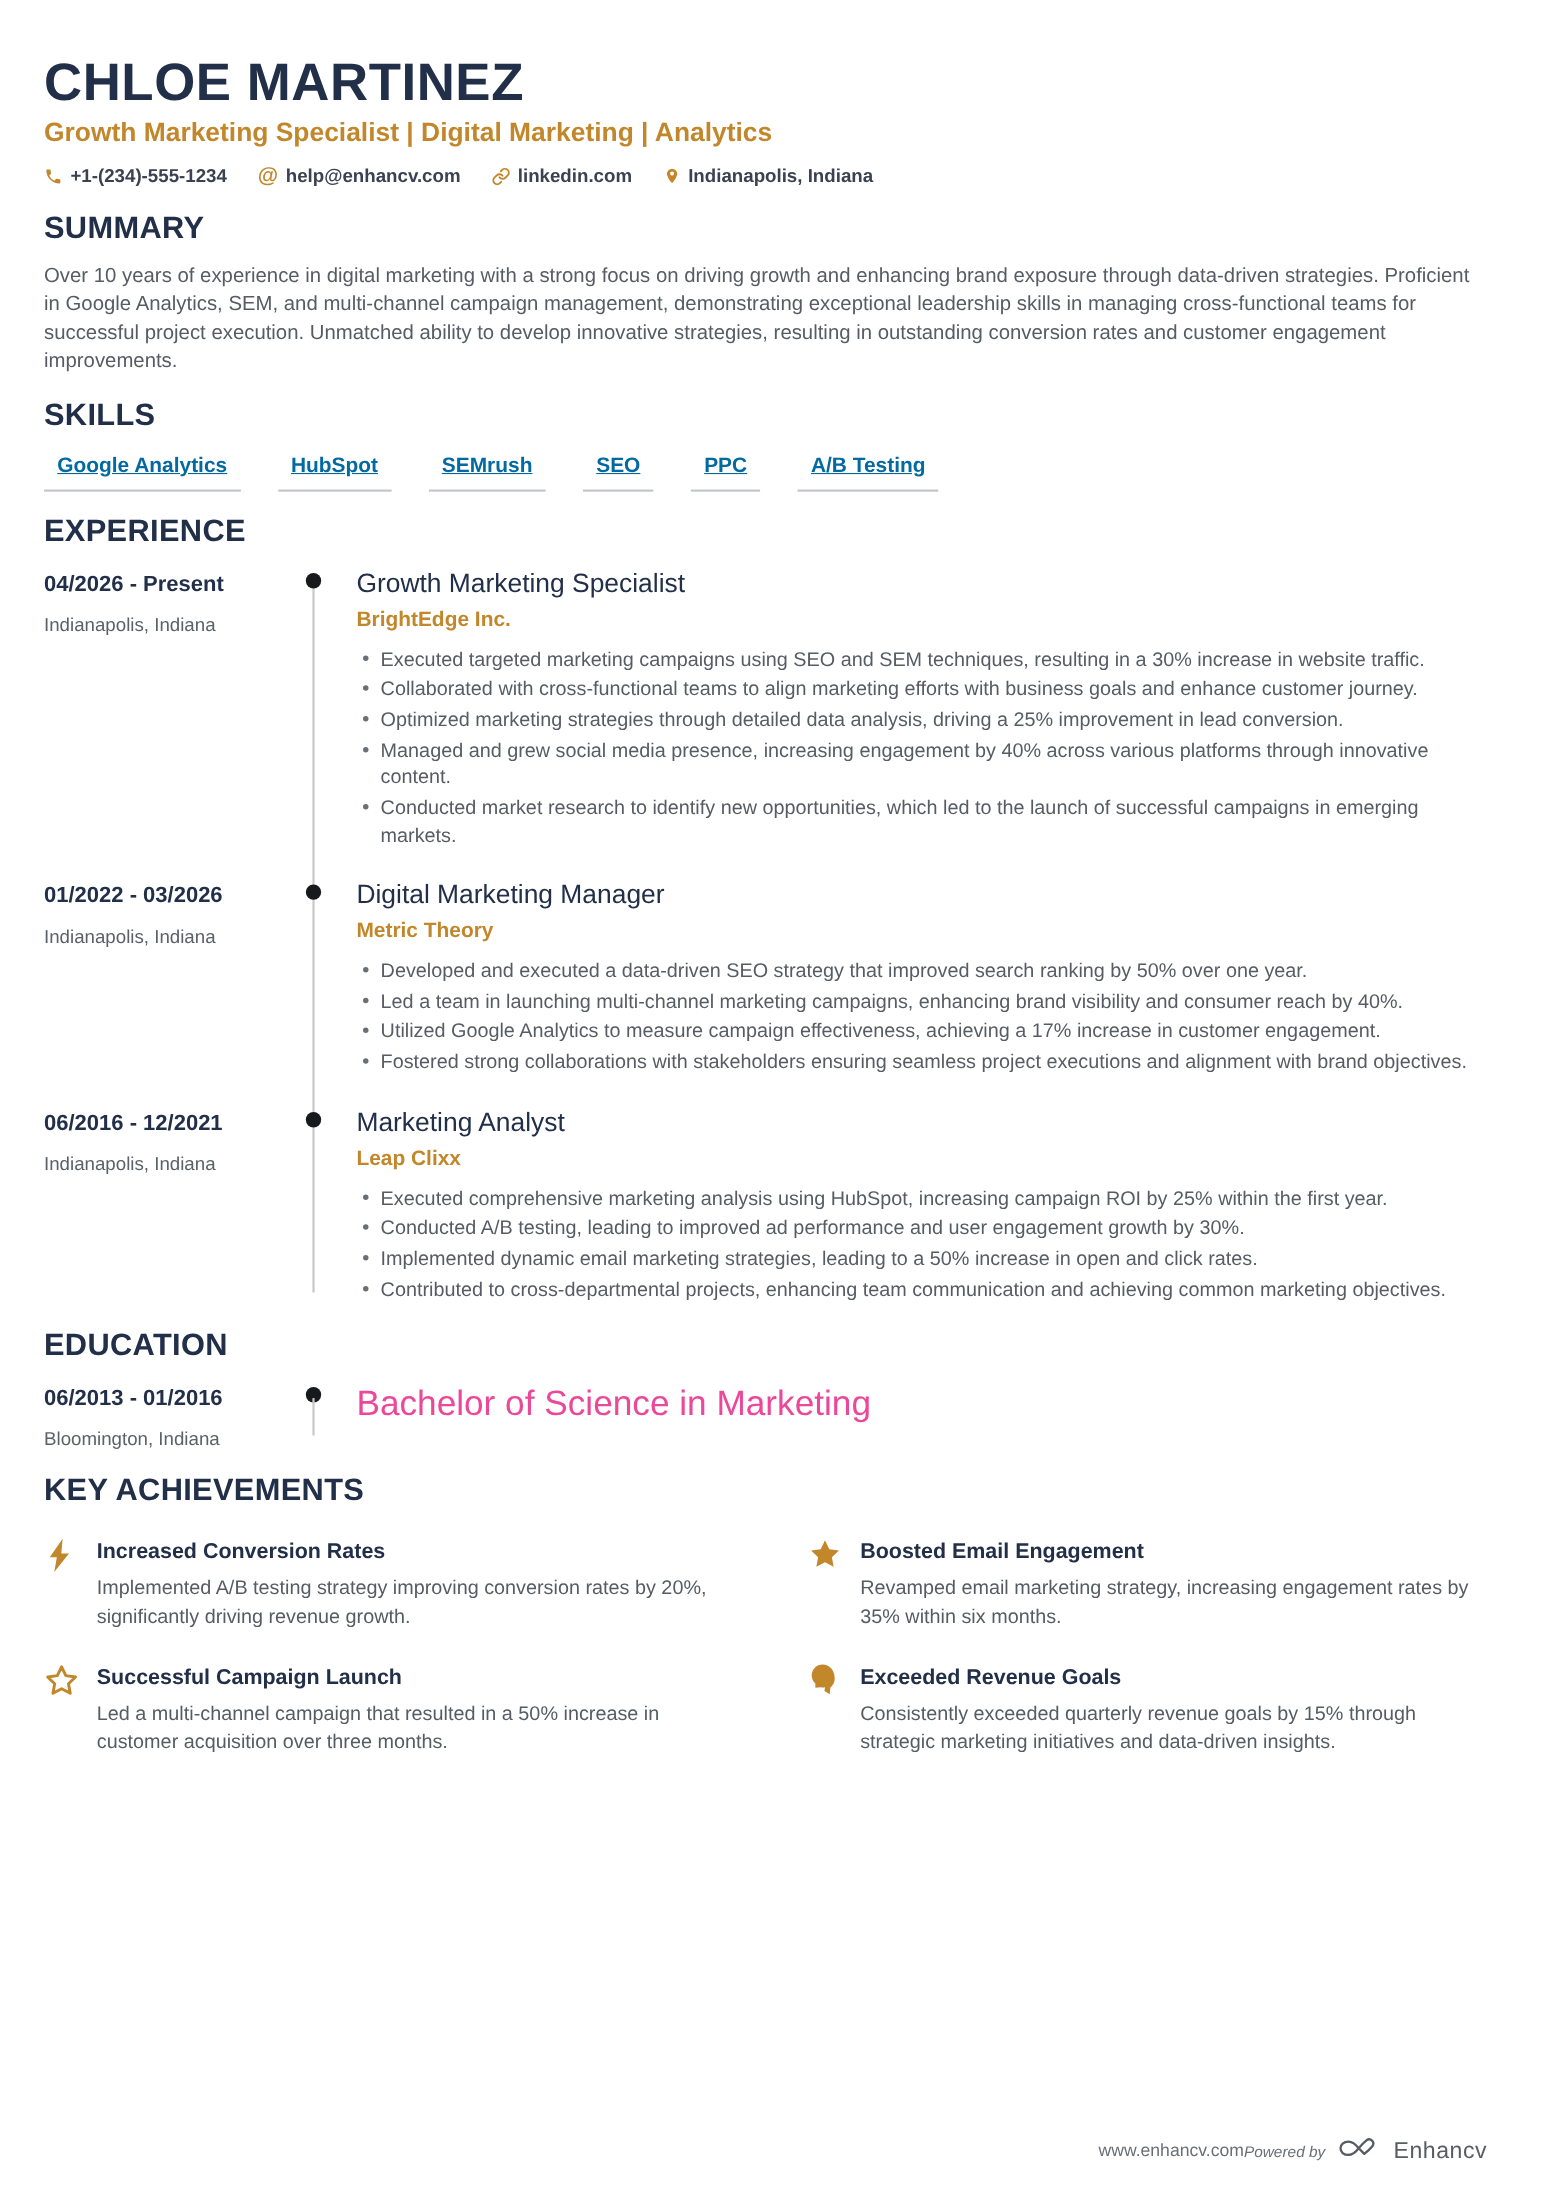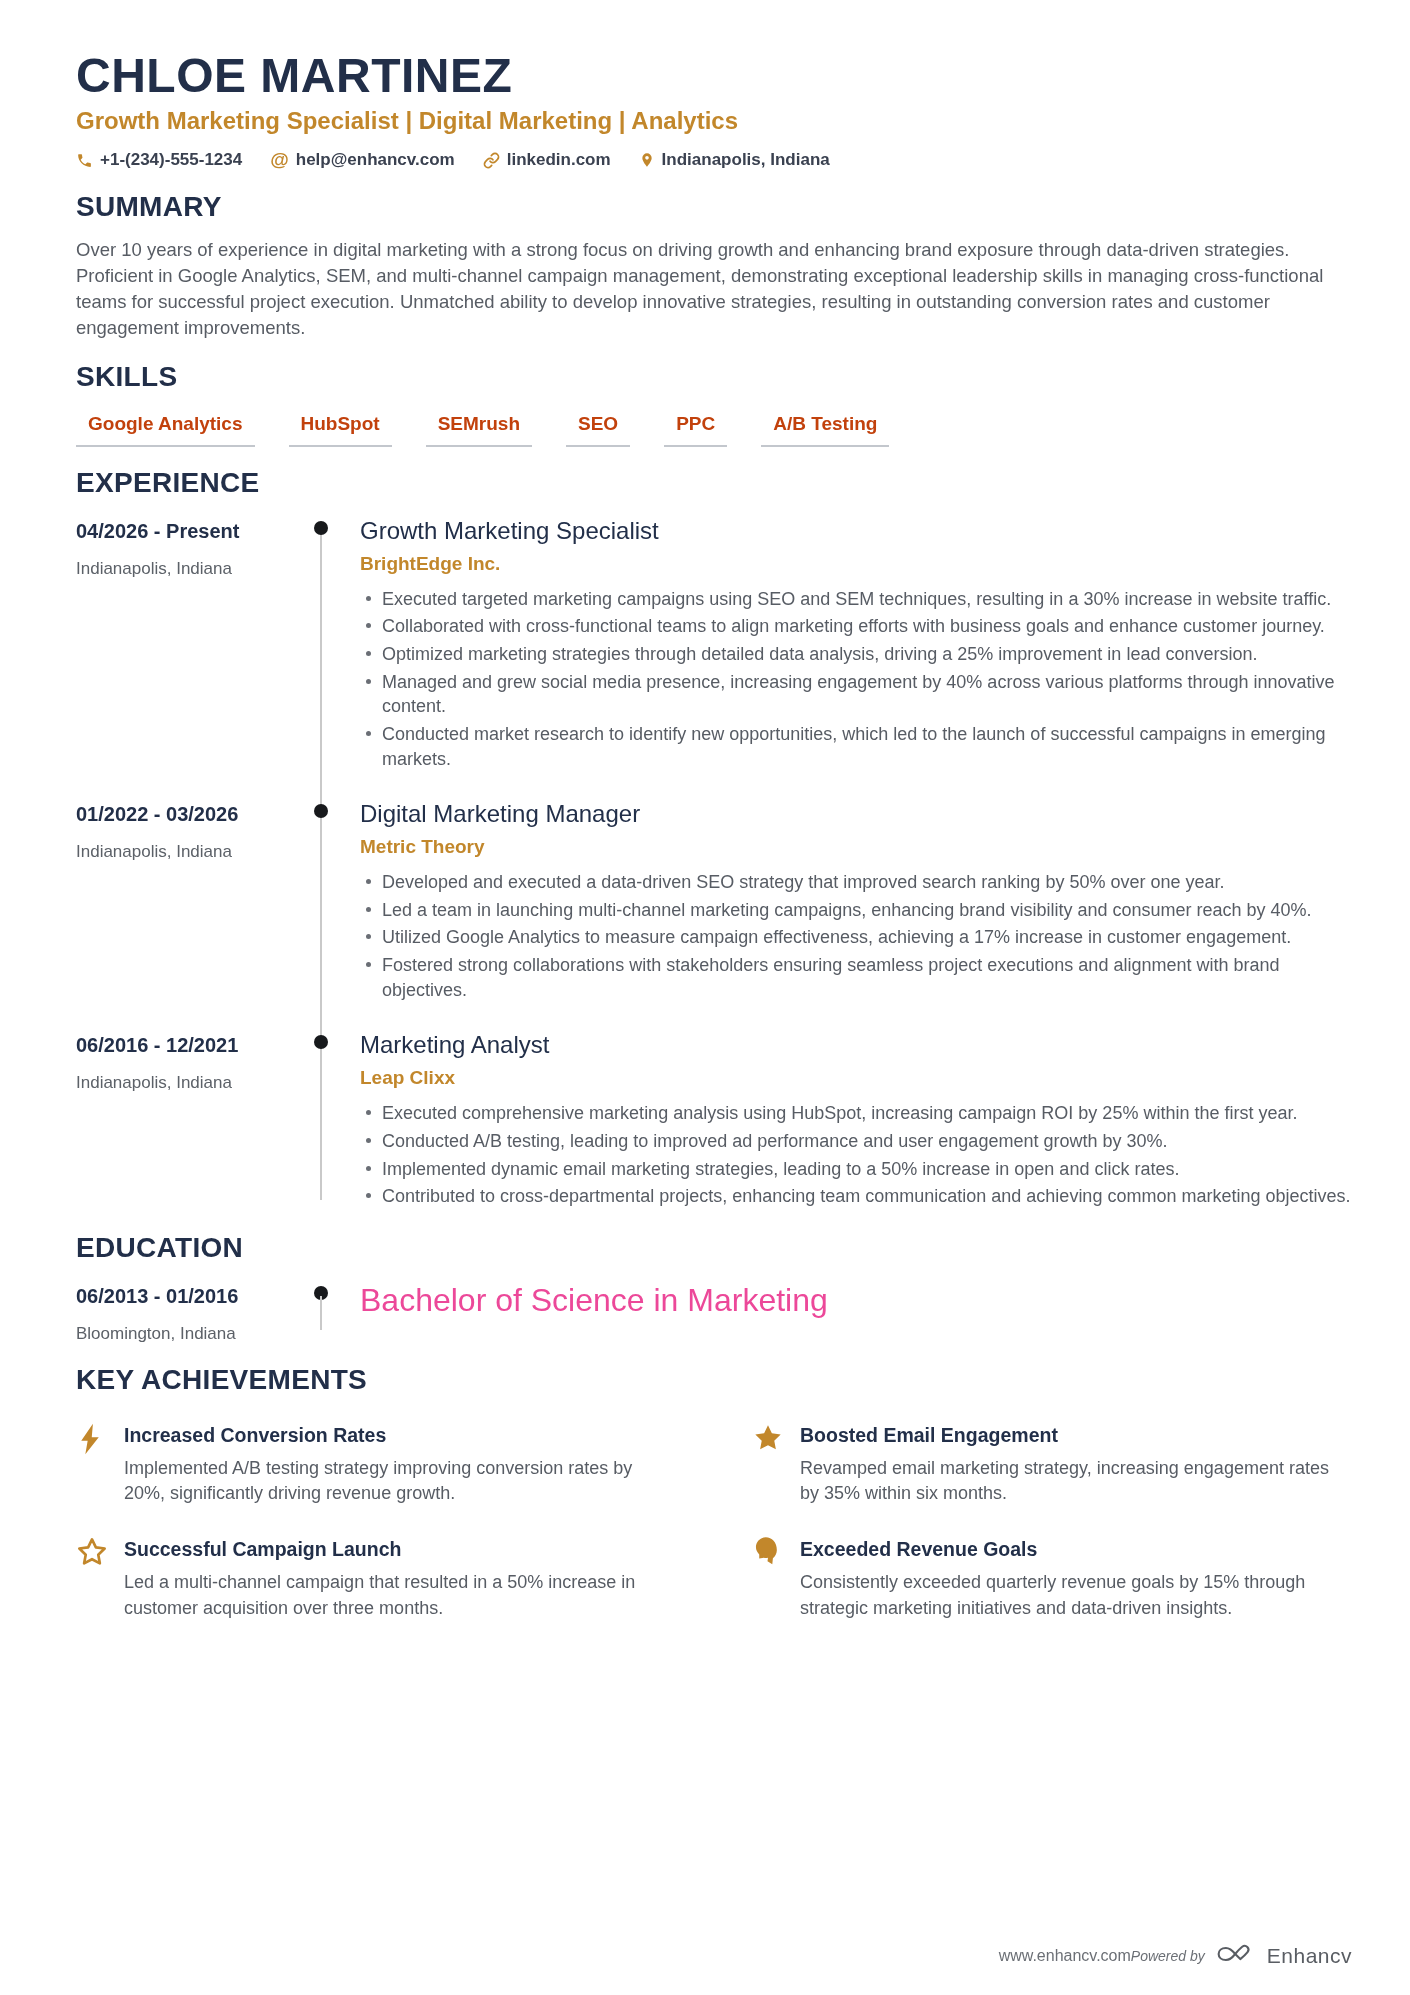--- a/index.html
+++ b/index.html
@@ -2,40 +2,40 @@
 <html><head>
 <meta charset="utf-8">
 <style>
   * { margin:0; padding:0; box-sizing:border-box; }
   html,body { background:#ffffff; }
   body {
     width:1410px; height:1995px; position:relative;
     font-family:"Liberation Sans", sans-serif;
     color:#222f49;
   }
-  .page { padding:48px 58px 0 76px; }
+  .page { padding:48px 58px 0 40px; }
 
   
   .name { font-size:48px; font-weight:bold; letter-spacing:0.5px; color:#222f49; }
   .headline { font-size:24px; font-weight:bold; color:#c2872b; margin-top:4px; }
   .contact-row { display:flex; align-items:center; gap:28px; margin-top:14px; }
   .contact-item { display:flex; align-items:center; gap:7px; font-size:17px; font-weight:bold; color:#3a4150; }
   .contact-item svg { display:block; }
   .at-glyph { color:#c2872b; font-size:19px; font-weight:bold; }
 
   
   .section { margin-top:20px; }
   .section-title { font-size:28px; font-weight:bold; color:#222f49; letter-spacing:0.3px; }
   .summary-text { margin-top:14px; font-size:18.5px; line-height:1.4; color:#575c64; }
 
   
   .skills-row { display:flex; flex-wrap:wrap; gap:0 34px; margin-top:20px; }
   .skill-chip {
-    font-size:19px; font-weight:bold; color:#c2410c;
-    padding:0 12px 10px 12px; border-bottom:2px solid #c3c7cd;
+    font-size:19px; font-weight:bold; color:#0369a1;
+    padding:0 12px 10px 12px; border-bottom:2px solid #c3c7cd;text-decoration:underline;
   }
 
   
   .timeline-wrap { position:relative; margin-top:18px; }
   .timeline-wrap.with-line::before {
     content:""; position:absolute; left:244px; top:10px; bottom:12px;
     width:2px; background:#c9c9c9;
   }
   .t-row { display:grid; grid-template-columns:222px 44px 1fr; margin-bottom:26px; }
   .t-row:last-child { margin-bottom:0; }

